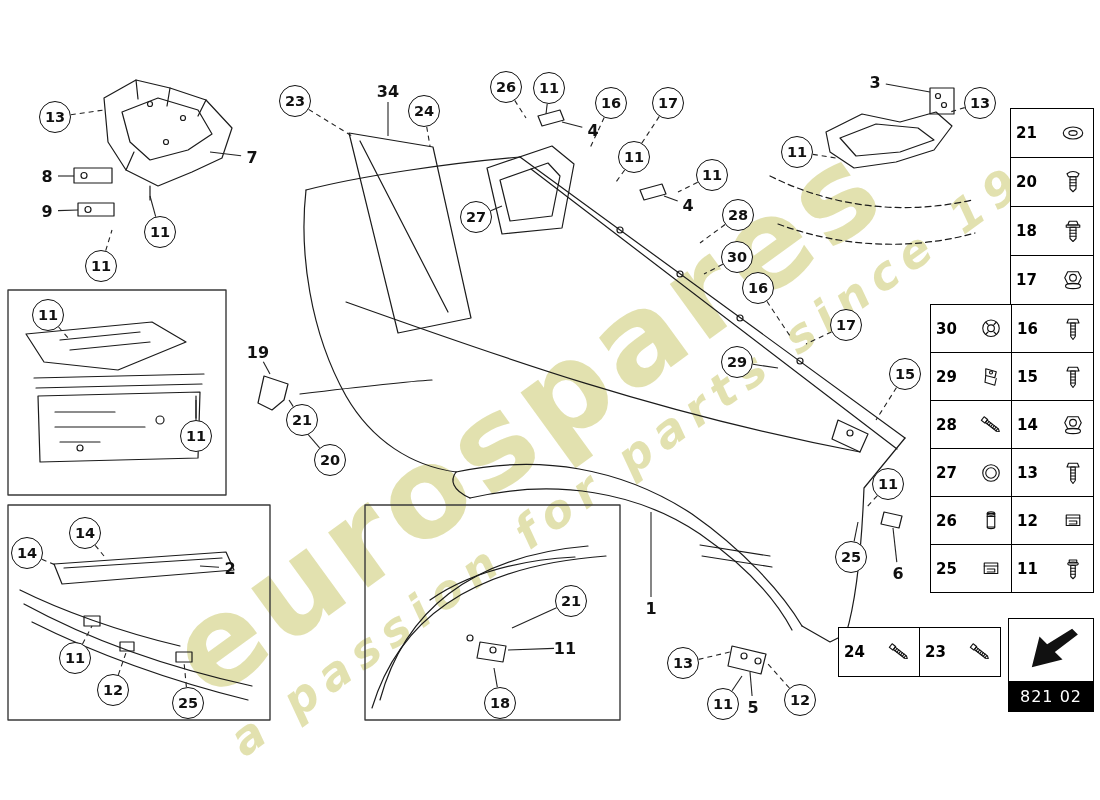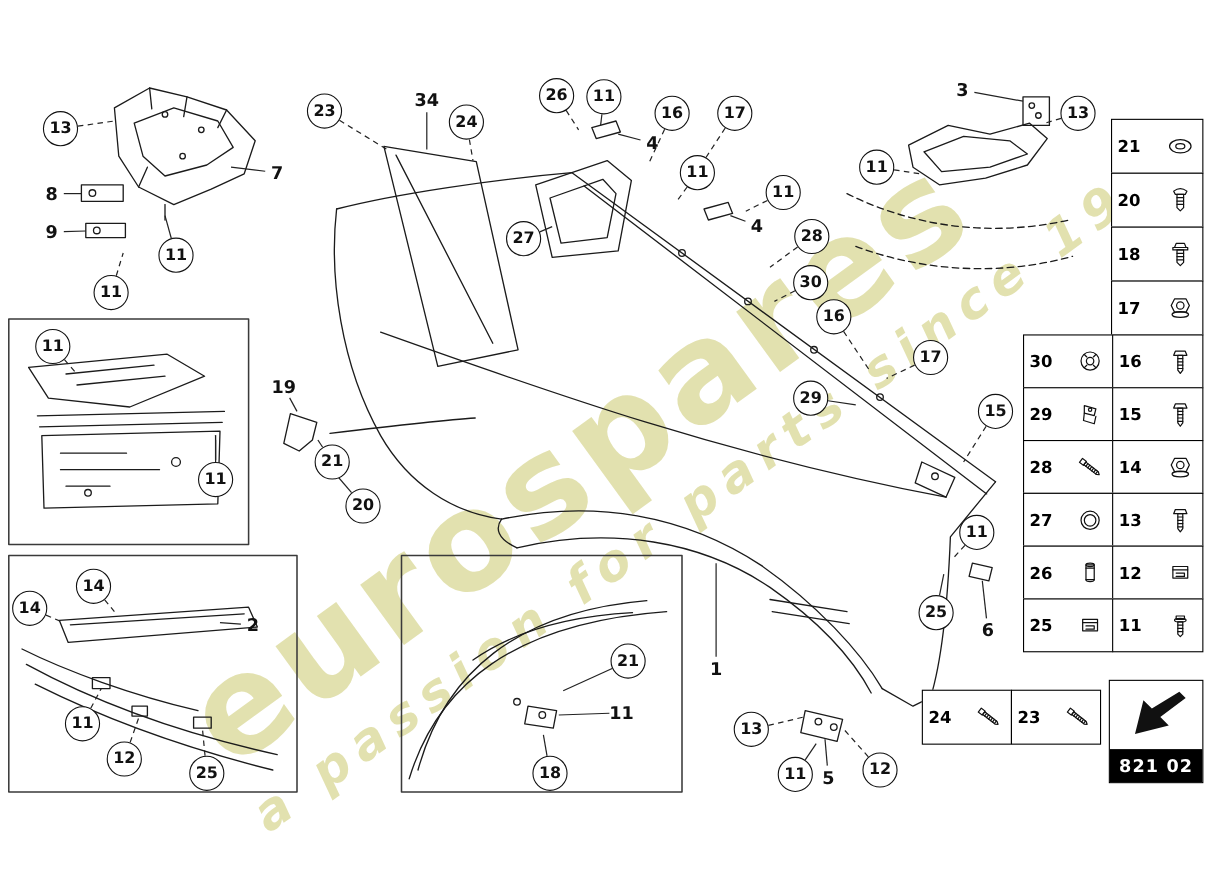--- a/index.html
+++ b/index.html
@@ -33,21 +33,21 @@
     font-weight:bold;font-size:15px;color:#000}
   .part-num{flex:0 0 auto}
   .part-icon{flex:0 0 auto;display:flex;align-items:center}
   .part-icon svg{display:block}
   .part-icon svg *{stroke:#111;fill:none;stroke-width:1.5;stroke-linejoin:round;stroke-linecap:round}
   #code-box{position:absolute;left:1008px;top:618px;width:86px;height:94px;
     border:1.7px solid #000;background:#fff;z-index:5}
   #code-arrow{position:absolute;left:50%;top:32px;transform:translate(-50%,-50%)}
   #code-strip{position:absolute;left:0;bottom:0;width:100%;height:30px;background:#000;
     color:#fff;display:flex;align-items:center;justify-content:center;
-    font-weight:bold;font-size:16px;letter-spacing:1px}
+    font-weight:normal;font-size:16px;letter-spacing:1px}
 </style>
 </head>
 <body>
 
 <div id="stage">
 
   <div class="wm" id="wm-brand" style="color: rgba(206, 205, 122, 0.6);">eurospares</div>
   <div class="wm" id="wm-tagline" style="color: rgba(206, 205, 122, 0.6);">a passion for parts since 1985</div>
 
   <svg id="art-layer" class="fullsize art" viewBox="0 0 1100 800">

